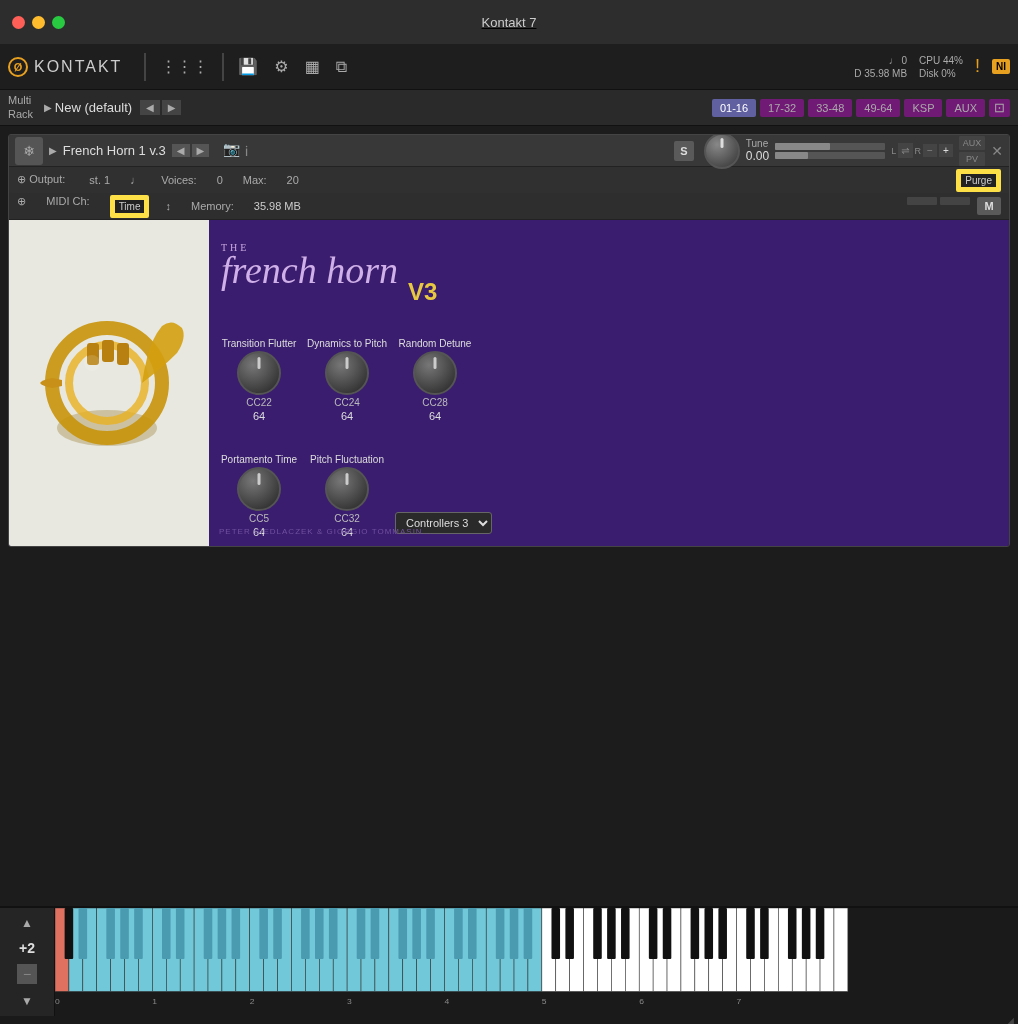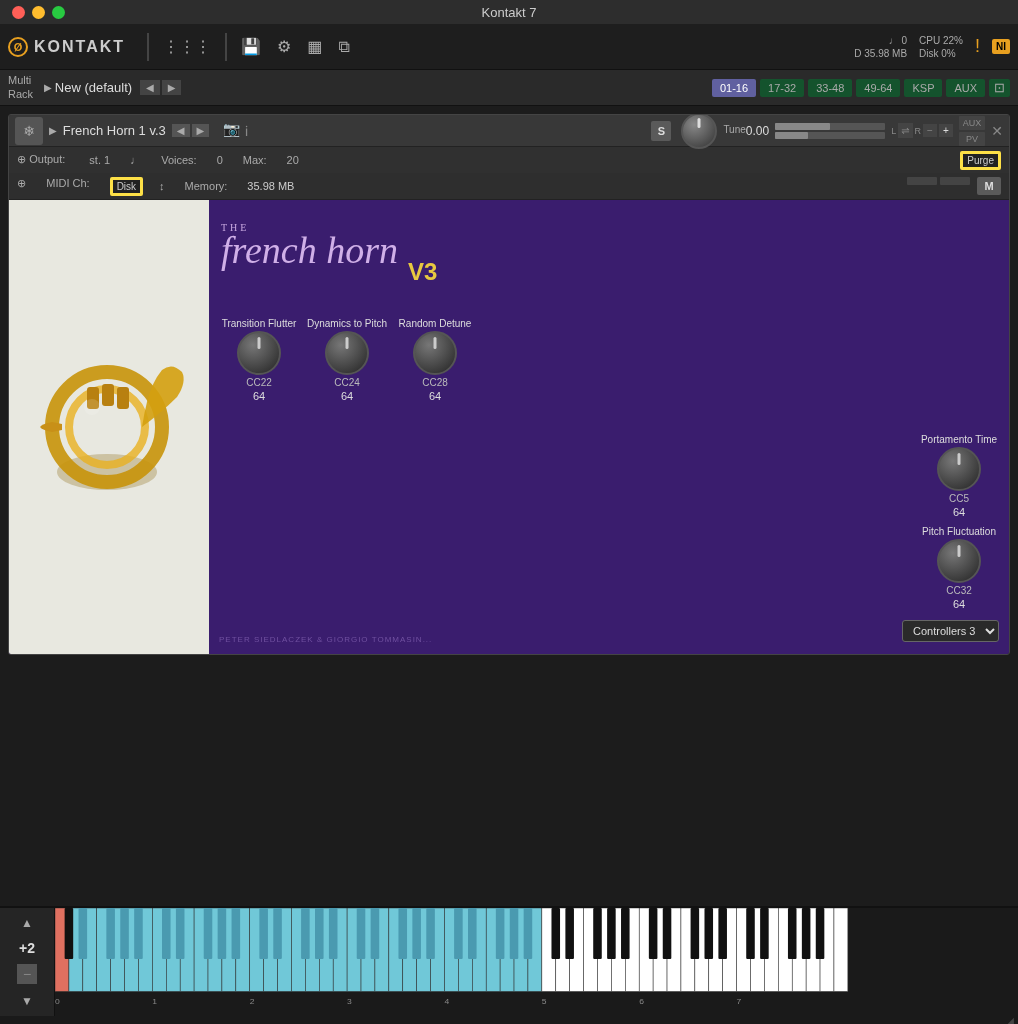--- a/index.html
+++ b/index.html
@@ -9,26 +9,27 @@
       width: 1018px;
       height: 1024px;
       overflow: hidden;
       display: flex;
       flex-direction: column;
     }
 
     
     .title-bar {
       background: #2d2d2d;
-      height: 24px;
+      height: 44px;
       display: flex;
       align-items: center;
       justify-content: center;
       position: relative;
       flex-shrink: 0;
+      text-decoration: underline;
     }
     .title-bar-buttons {
       position: absolute;
       left: 12px;
       display: flex;
       gap: 7px;
     }
     .tb-btn {
       width: 13px; height: 13px;
       border-radius: 50%;
@@ -63,21 +64,21 @@
     .logo-icon {
       width: 20px; height: 20px;
       border: 2px solid #e8a020;
       border-radius: 50%;
       display: flex; align-items: center; justify-content: center;
       color: #e8a020; font-size: 11px; font-weight: bold;
     }
     .kontakt-text {
       color: #ccc;
       font-size: 16px;
-      font-weight: 700;
+      font-weight: 400;
       letter-spacing: 2px;
     }
     .toolbar-sep {
       width: 2px; height: 28px;
       background: #444;
       margin: 0 6px;
     }
     .toolbar-icon-btn {
       color: #aaa;
       font-size: 16px;
@@ -138,21 +139,21 @@
     }
     .rack-nav-btn {
       background: #444; border: none; color: #aaa;
       padding: 2px 6px; cursor: pointer; font-size: 10px;
     }
     .rack-channel-btns {
       margin-left: auto;
       display: flex; gap: 4px; padding-left: 28px;
     }
     .ch-btn {
-      background: #14532d;
+      background: #701a75;
       color: #aaa;
       border: none;
       padding: 3px 8px;
       font-size: 11px;
       cursor: pointer;
       border-radius: 2px;
     }
     .ch-btn.active {
       background: #6060a0;
       color: #fff;
@@ -210,21 +211,21 @@
     .inst-row select, .inst-row span {
       background: transparent;
       border: none;
       color: #aaa;
       font-size: 11px;
     }
     .field-group { display: flex; gap: 20px; }
     .field-val { color: #ccc; }
     .dropdown-field {
       background: #222;
-      border: 3px solid #fde047;
+      border: 5px solid #fde047;
       color: #ccc;
       font-size: 10px;
       padding: 1px 4px;
       border-radius: 2px;
       cursor: pointer;
     }
 
     
     .plugin-body {
       position: relative;
@@ -313,21 +314,21 @@
     .hdr-tune-knob::after {
       content: '';
       position: absolute;
       top: 3px; left: 50%;
       transform: translateX(-50%);
       width: 3px; height: 10px;
       background: #ddd;
       border-radius: 2px;
     }
     .hdr-tune-info {
-      display: flex; flex-direction: row; text-align: center;
+      display: flex; flex-direction: column;
     }
     .hdr-tune-label { color: #aaa; font-size: 10px; }
     .hdr-tune-val { color: #ddd; font-size: 12px; }
     .hdr-tune-bars {
       display: flex; flex-direction: column; gap: 2px;
     }
     .hdr-bar {
       width: 110px; height: 7px;
       background: #555;
       border-radius: 1px;
@@ -451,21 +452,21 @@
   <button class="toolbar-icon-btn">💾</button>
   <button class="toolbar-icon-btn">⚙</button>
   <button class="toolbar-icon-btn">▦</button>
   <button class="toolbar-icon-btn">⧉</button>
   <div class="toolbar-right">
     <div class="midi-info">
       <span>♩ 0</span>
       <span>D 35.98 MB</span>
     </div>
     <div class="cpu-info">
-      <span>CPU 22%</span>
+      <span>CPU 44%</span>
       <span>Disk 0%</span>
     </div>
     <span class="warning-icon">!</span>
     <span class="ni-badge">NI</span>
   </div>
 </div>
 
 <div class="rack-bar">
   <div class="rack-label">
     <div>Multi</div>
@@ -553,21 +554,21 @@
           </div>
           <div class="field-group" style="margin-left:auto;">
             <button class="dropdown-field">Purge</button>
           </div>
         </div>
 
         <div class="inst-row2">
           <div class="field-group">
             <span>⊕</span>
             <span>MIDI Ch:</span>
-            <span class="field-val dropdown-field">Disk</span>
+            <span class="field-val dropdown-field">Time</span>
           </div>
           <div class="field-group">
             <span>↕</span>
             <span>Memory:</span>
             <span class="field-val">35.98 MB</span>
           </div>
           <div style="margin-left:auto;display:flex;gap:3px;">
             <div style="width:30px;height:8px;background:#444;border-radius:1px;"></div>
             <div style="width:30px;height:8px;background:#444;border-radius:1px;"></div>
             <button class="m-btn" style="width:24px;height:18px;margin-left:4px;">M</button>
@@ -631,21 +632,21 @@
           </div>
 
           <div class="knob-group">
             <span class="knob-label">Random Detune</span>
             <div class="knob"></div>
             <span class="knob-cc">CC28</span>
             <span class="knob-val">64</span>
           </div>
         </div>
 
-        <div class="controls-row" style="padding:0 10px 8px 10px;align-items:flex-end;flex-direction:column;">
+        <div class="controls-row" style="padding:0 10px 8px 10px;align-items:flex-end;">
 
           <div class="knob-group">
             <span class="knob-label">Portamento Time</span>
             <div class="knob"></div>
             <span class="knob-cc">CC5</span>
             <span class="knob-val">64</span>
           </div>
 
           <div class="knob-group">
             <span class="knob-label">Pitch Fluctuation</span>

